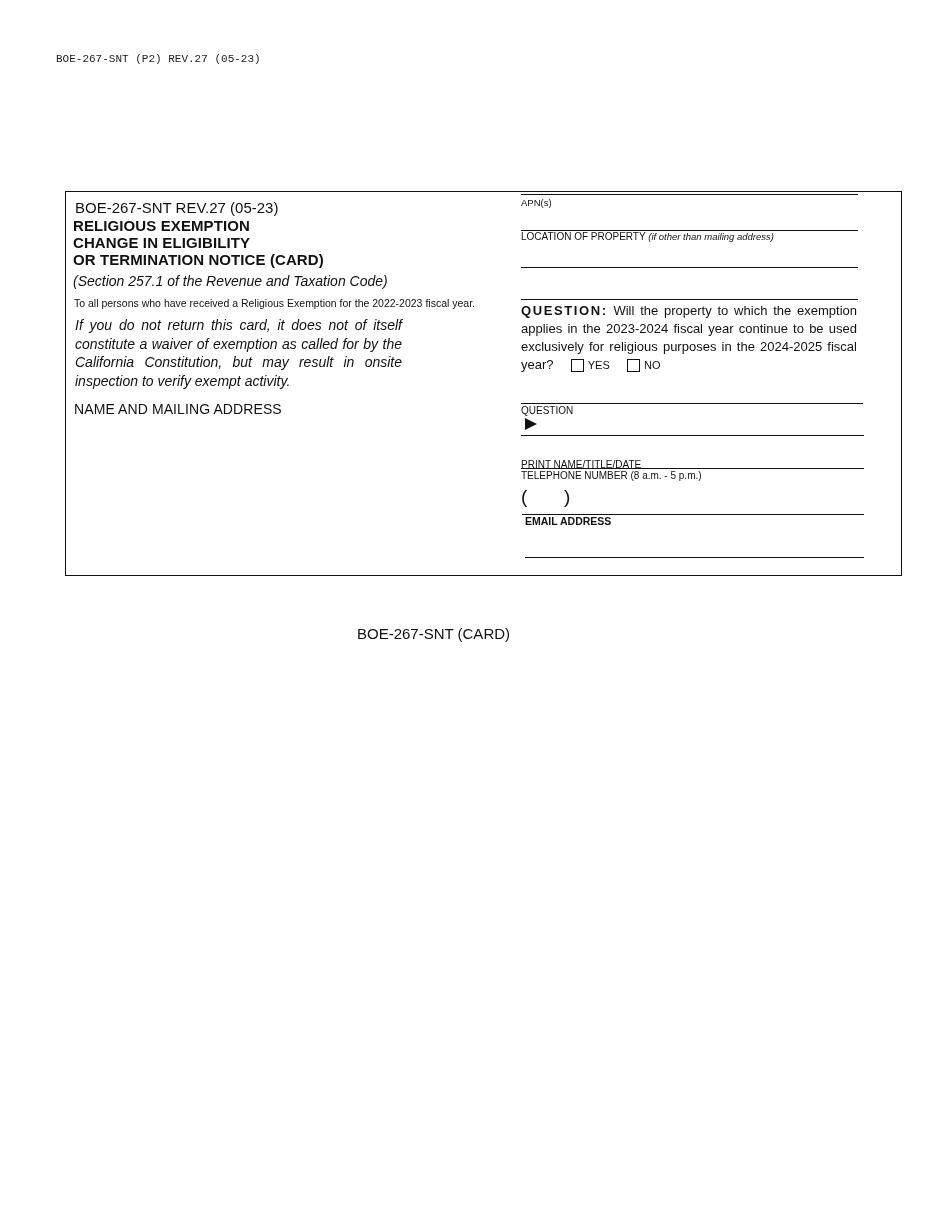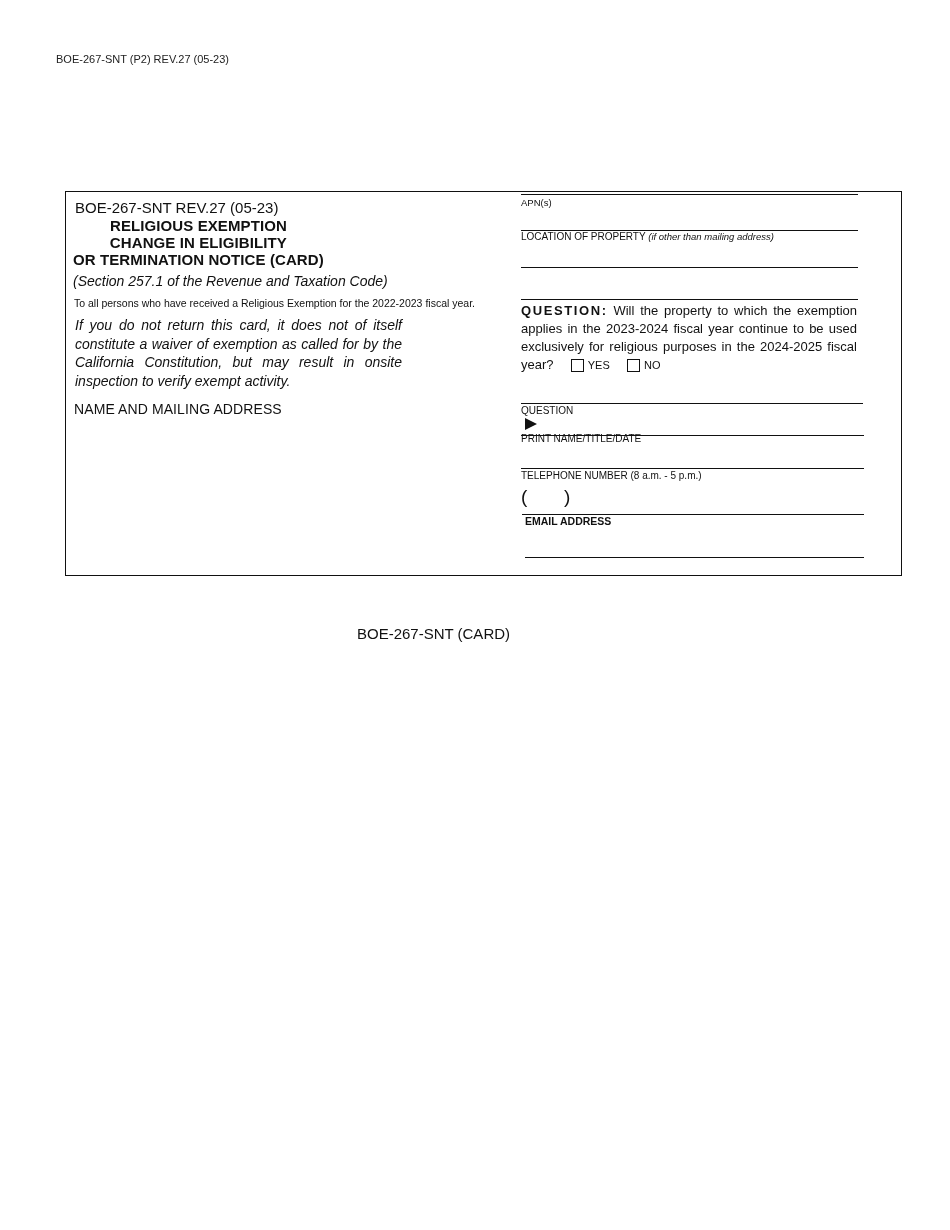--- a/index.html
+++ b/index.html
@@ -13,38 +13,38 @@
     position: relative;
     font-family: "Liberation Sans", sans-serif;
     color: #111111;
     overflow: hidden;
   }
   .abs { position: absolute; }
   .page-code {
     left: 56px; top: 53px;
     font-size: 11px;
     color: #222;
+    font-family: Liberation Mono, monospace;
   }
   .card {
     left: 65px; top: 191px;
     width: 837px; height: 385px;
     border: 1px solid #111;
     box-sizing: border-box;
   }
   .card-code {
     left: 75px; top: 199px;
     font-size: 15px;
   }
   .title {
     left: 73px; top: 217px;
     font-size: 15px;
     font-weight: bold;
     line-height: 17px;
     letter-spacing: 0.1px;
-    text-align: center;
   }
   .title div { white-space: nowrap; }
   .section-ref {
     left: 73px; top: 273px;
     font-size: 14px;
     font-style: italic;
   }
   .to-all {
     left: 74px; top: 297px;
     font-size: 10.5px;
@@ -167,21 +167,21 @@
   <span style="display:inline-block; width:10px;"></span>
   <span class="checkbox"></span><span class="cb-label">NO</span>
 </div>
 
 <div class="abs rule" style="left:521px; top:403px; width:342px;"></div>
 <div class="abs field-label" style="left:521px; top:405px;">QUESTION</div>
 <div class="abs sig-arrow"></div>
 <div class="abs input-area" style="left:540px; top:416px; width:322px; height:18px;"></div>
 <div class="abs rule" style="left:521px; top:435px; width:343px;"></div>
 
-<div class="abs field-label" style="left:521px; top:433px;">PRINT NAME/TITLE/DATE</div>
+<div class="abs field-label" style="left:521px; top:459px;">PRINT NAME/TITLE/DATE</div>
 <div class="abs input-area" style="left:521px; top:449px; width:343px; height:18px;"></div>
 <div class="abs rule" style="left:521px; top:468px; width:343px;"></div>
 
 <div class="abs field-label" style="left:521px; top:470px;">TELEPHONE NUMBER (8 a.m. - 5 p.m.)</div>
 <div class="abs paren" style="left:521px;">(</div>
 <div class="abs paren" style="left:564px;">)</div>
 <div class="abs input-area" style="left:528px; top:486px; width:34px; height:24px;"></div>
 <div class="abs input-area" style="left:575px; top:486px; width:288px; height:24px;"></div>
 <div class="abs rule" style="left:522px; top:514px; width:342px;"></div>
 

